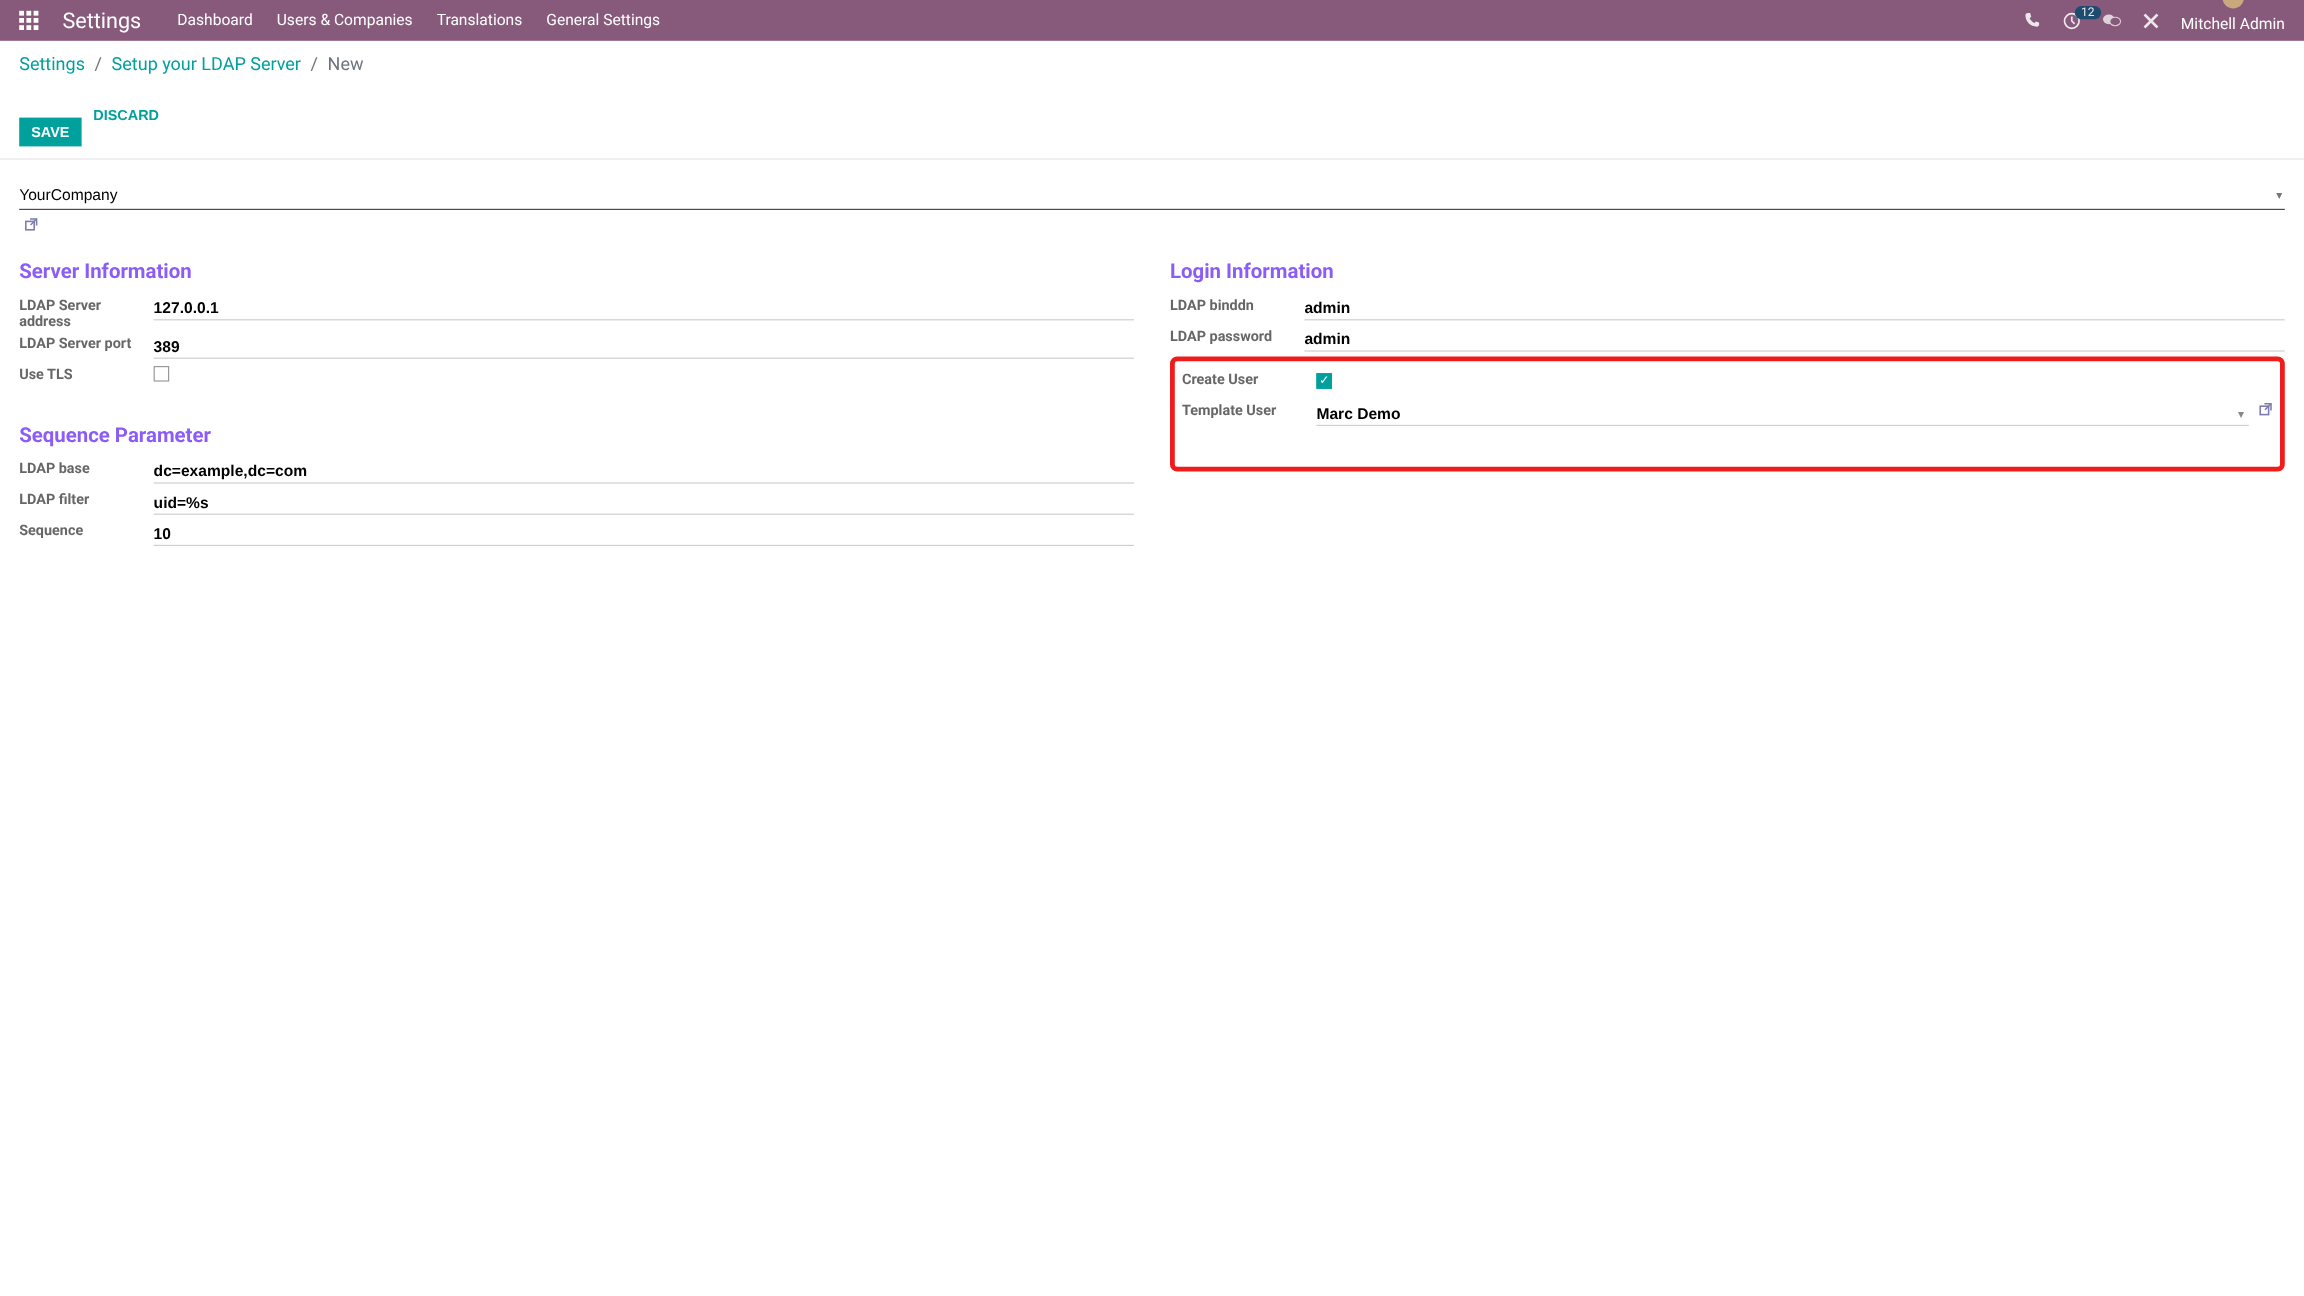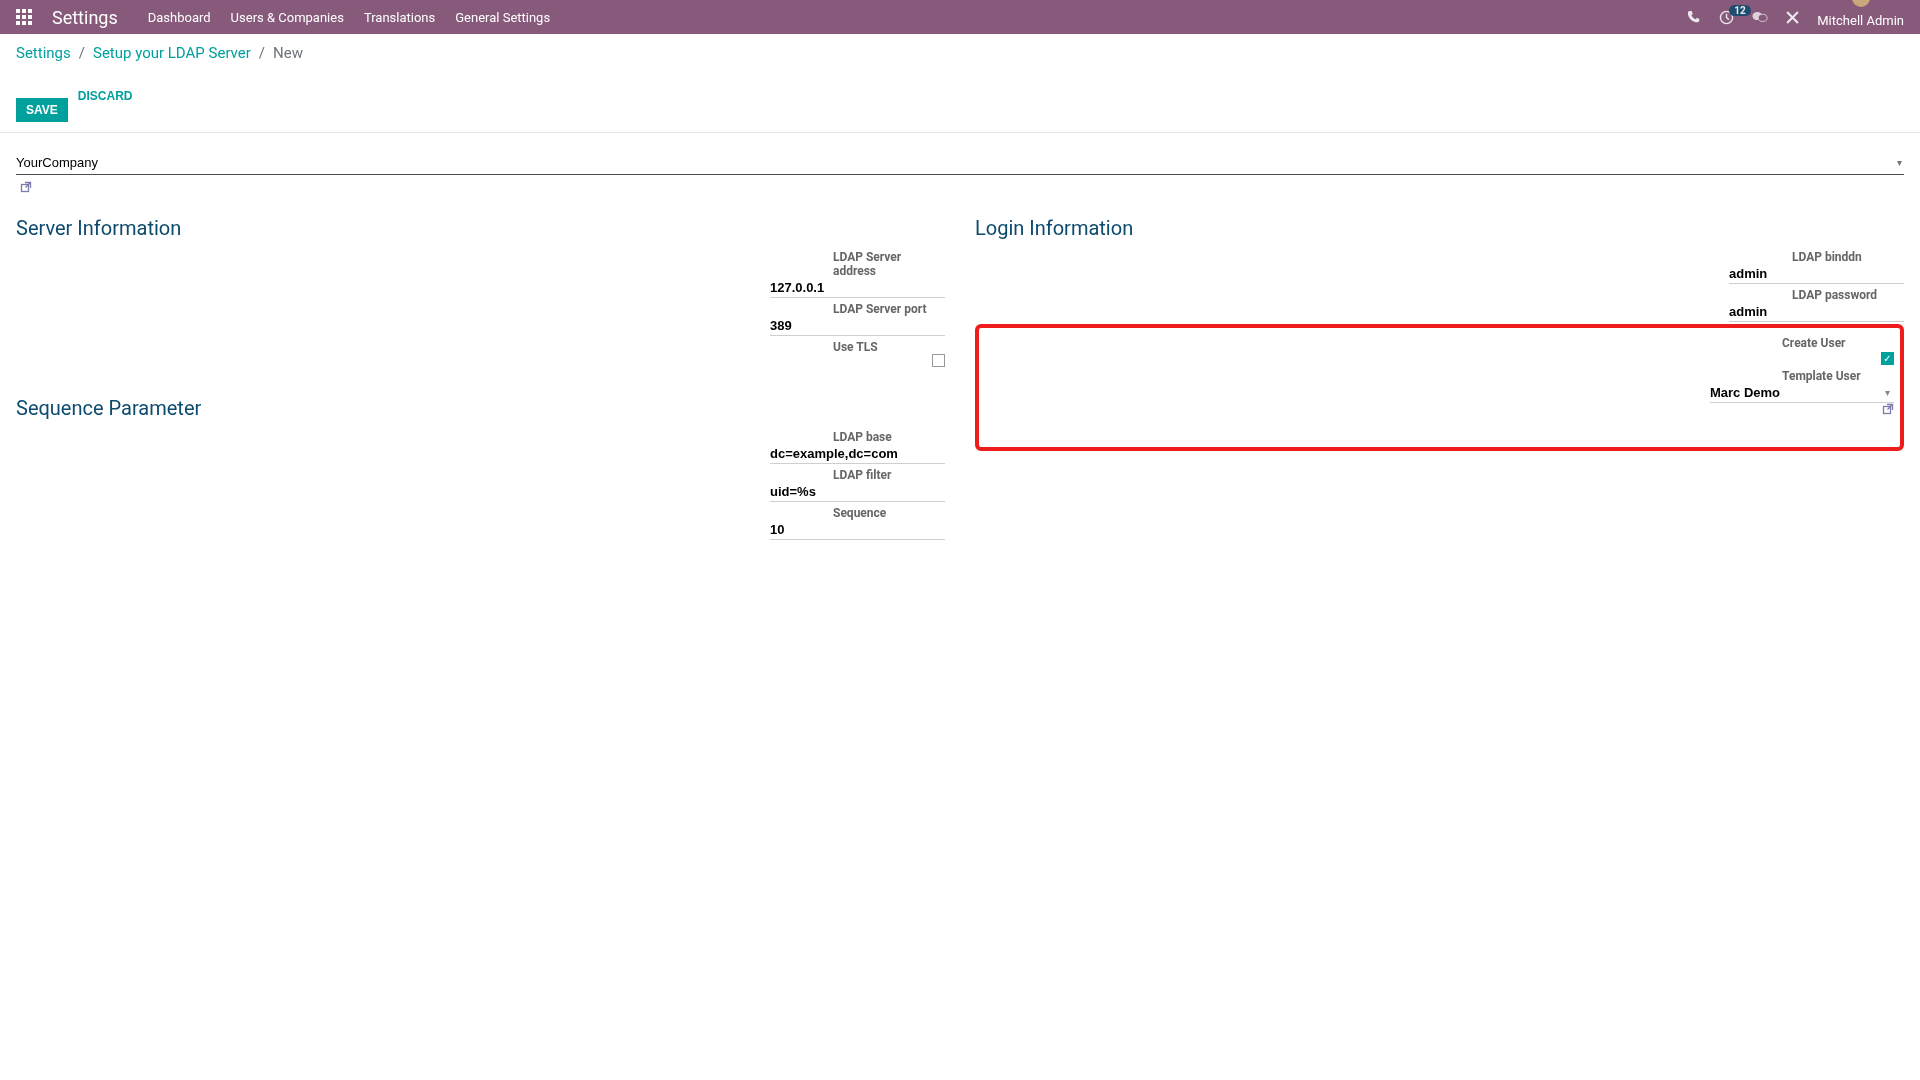--- a/index.html
+++ b/index.html
@@ -6,21 +6,21 @@
 body { font-family: -apple-system, BlinkMacSystemFont, "Segoe UI", Roboto, "Helvetica Neue", Arial, sans-serif; font-size: 13px; color: #4c4c4c; background: #fff; }
 
 .navbar { background: #875A7B; height: 34px; display: flex; align-items: center; padding: 0 16px; color: #fff; }
 .navbar .apps-icon { width: 18px; height: 18px; margin-right: 18px; cursor: pointer; display: flex; flex-wrap: wrap; gap: 2px; align-content: center; }
 .navbar .apps-icon span { width: 4px; height: 4px; background: #fff; display: block; }
 .navbar .brand { font-size: 18px; font-weight: 400; margin-right: 30px; }
 .navbar .menu { display: flex; gap: 20px; }
 .navbar .menu-item { color: #fff; font-size: 13px; cursor: pointer; }
 .navbar .right { margin-left: auto; display: flex; align-items: center; gap: 18px; }
 .navbar .right .icon-btn { color: #fff; opacity: 0.85; cursor: pointer; position: relative; font-size: 15px; }
-.navbar .badge { background: #0c4a6e; color: #fff; font-size: 10px; padding: 0 5px; border-radius: 9px; position: absolute; top: -5px; left: 10px; font-weight: bold; }
+.navbar .badge { background: #0c4a6e; color: #fff; font-size: 10px; padding: 0 5px; border-radius: 9px; position: absolute; top: -5px; left: 10px; font-weight: normal; }
 .navbar .user { display: flex; align-items: center; gap: 6px; cursor: pointer; font-size: 13px; flex-direction: column; }
 .navbar .avatar { width: 18px; height: 18px; border-radius: 50%; background: #c9a87c; display: inline-block; }
 .navbar .caret { font-size: 10px; }
 
 .control-panel { padding: 10px 16px 0 16px; border-bottom: 1px solid #e5e5e5; }
 .breadcrumb { font-size: 15px; margin-bottom: 8px; display: flex; align-items: center; gap: 8px; }
 .breadcrumb a { color: #00A09D; text-decoration: none; cursor: pointer; }
 .breadcrumb .sep { color: #6c757d; }
 .breadcrumb .current { color: #6c757d; }
 .btn-row { display: flex; gap: 8px; padding-bottom: 10px; }
@@ -28,22 +28,22 @@
 .btn-link { background: none; border: none; color: #00A09D; font-size: 12px; font-weight: bold; cursor: pointer; padding: 5px 2px; }
 
 .form-sheet { padding: 20px 16px; }
 .company-row { display: flex; align-items: center; border-bottom: 1px solid #4c4c4c; padding-bottom: 2px; margin-bottom: 4px; position: relative; justify-content: flex-end; }
 .company-input { border: none; outline: none; width: 100%; font-size: 13px; padding: 2px 0; }
 .company-caret { position: absolute; right: 2px; font-size: 10px; color: #777; cursor: pointer; }
 .ext-link { color: #7C7BAD; font-size: 13px; cursor: pointer; margin-left: 4px; margin-top: 2px; display: inline-block; }
 
 .form-cols { display: flex; gap: 30px; margin-top: 20px; }
 .form-col { flex: 1; }
-.section-title { font-size: 20px; color: #0c4a6e; margin-bottom: 10px; font-weight: 400; }
-.field-row { display: flex; align-items: flex-end; margin-bottom: 4px; min-height: 22px; flex-direction: column; }
+.section-title { font-size: 17px; color: #8b5cf6; margin-bottom: 10px; font-weight: 700; }
+.field-row { display: flex; align-items: flex-start; margin-bottom: 4px; min-height: 22px; }
 .field-label { width: 112px; font-size: 12px; font-weight: bold; color: #666; flex-shrink: 0; }
 .field-input-wrap { flex: 1; border-bottom: 1px solid #cfcfcf; position: relative; display: flex; align-items: center; }
 .field-input { border: none; outline: none; width: 100%; font-size: 13px; padding: 2px 0; background: transparent; font-weight: bold; }
 .checkbox { width: 13px; height: 13px; border: 1px solid #999; cursor: pointer; display: inline-flex; align-items: center; justify-content: center; }
 .checkbox.checked { background: #00A09D; border-color: #00A09D; color: #fff; font-size: 10px; }
 .m2o-caret { font-size: 10px; color: #888; margin-right: 4px; cursor: pointer; }
 .m2o-ext { color: #7C7BAD; font-size: 12px; margin-left: 8px; cursor: pointer; }
 
 .section-gap { margin-top: 26px; }
 

